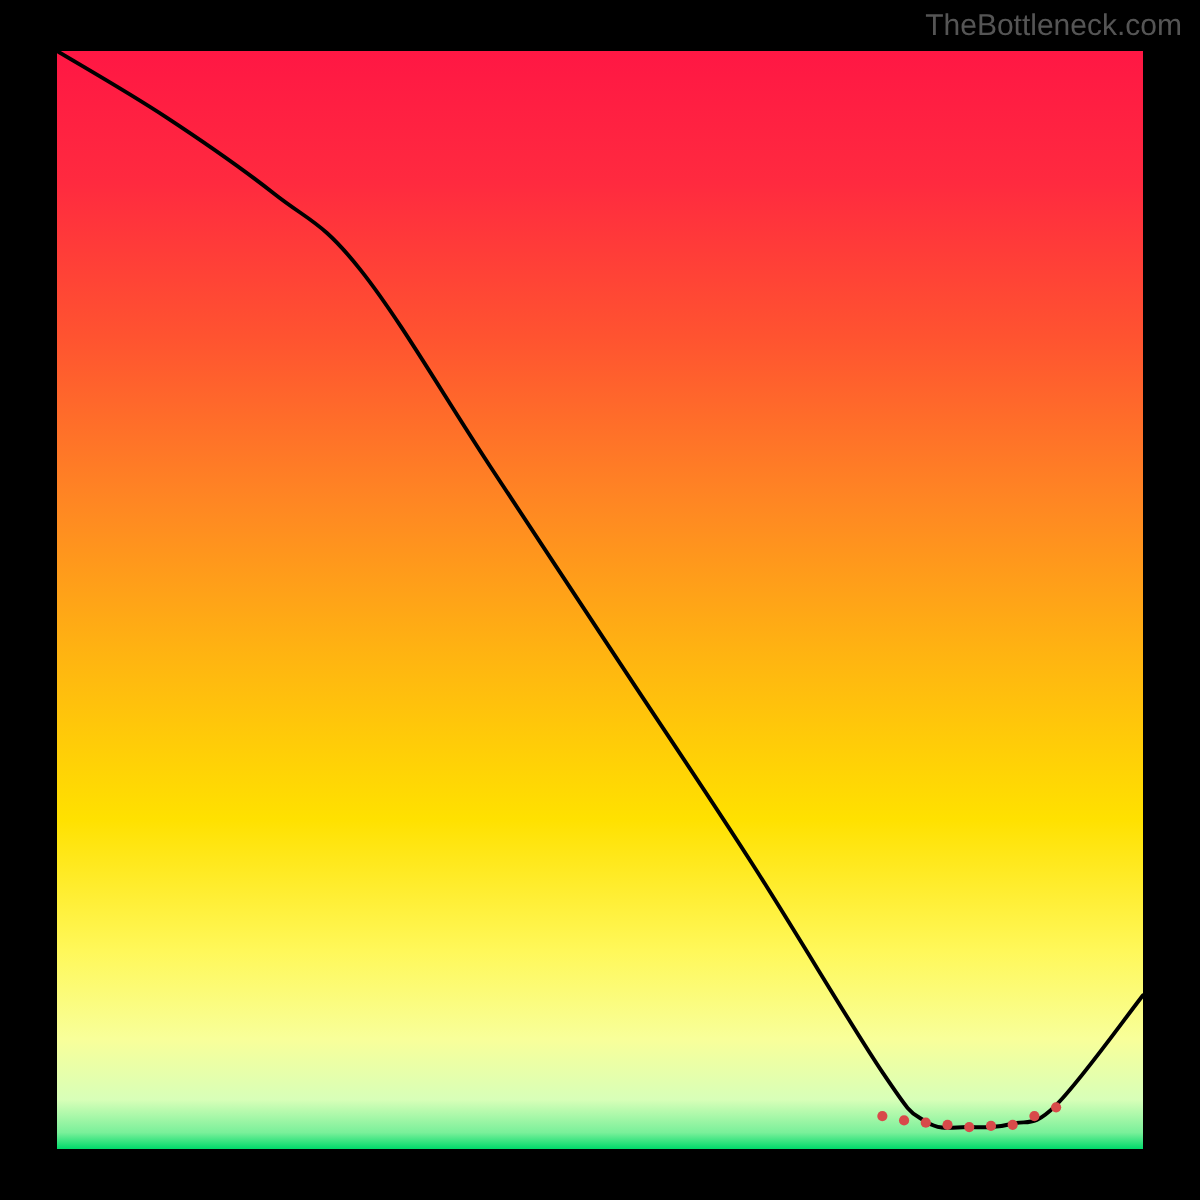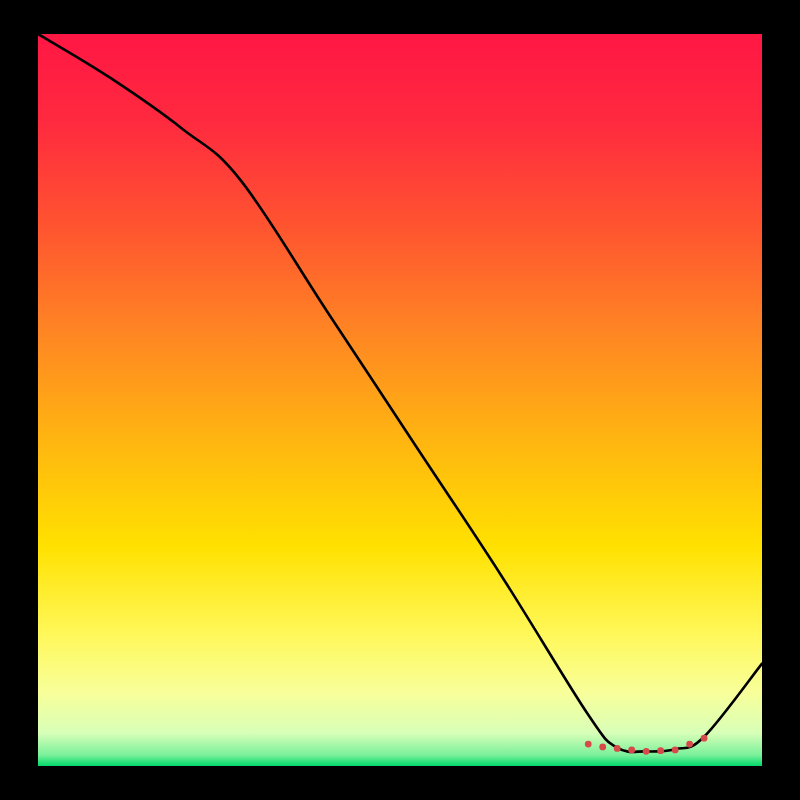--- a/index.html
+++ b/index.html
@@ -26,20 +26,21 @@
     width: 724px;
     height: 732px;
     overflow: hidden;
   }
   .plot svg { display: block; }
 </style>
 </head>
 <body>
 
 <div class="stage">
+  <div class="watermark">TheBottleneck.com</div>
   <div class="plot">
     <svg id="chart-svg" viewBox="0 0 724 732" width="724" height="732">
       <defs>
         <linearGradient id="bg-grad" x1="0" y1="0" x2="0" y2="1">
             <stop offset="0%" stop-color="#ff1744"></stop>
             <stop offset="12%" stop-color="#ff2a3f"></stop>
             <stop offset="26%" stop-color="#ff5330"></stop>
             <stop offset="40%" stop-color="#ff8324"></stop>
             <stop offset="55.00000000000001%" stop-color="#ffb411"></stop>
             <stop offset="70%" stop-color="#ffe100"></stop>

